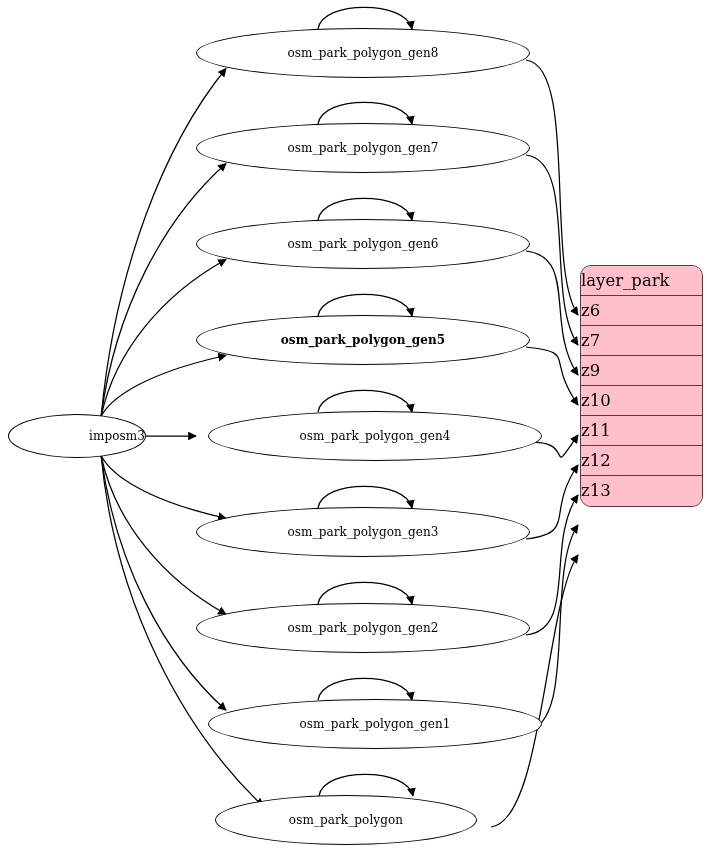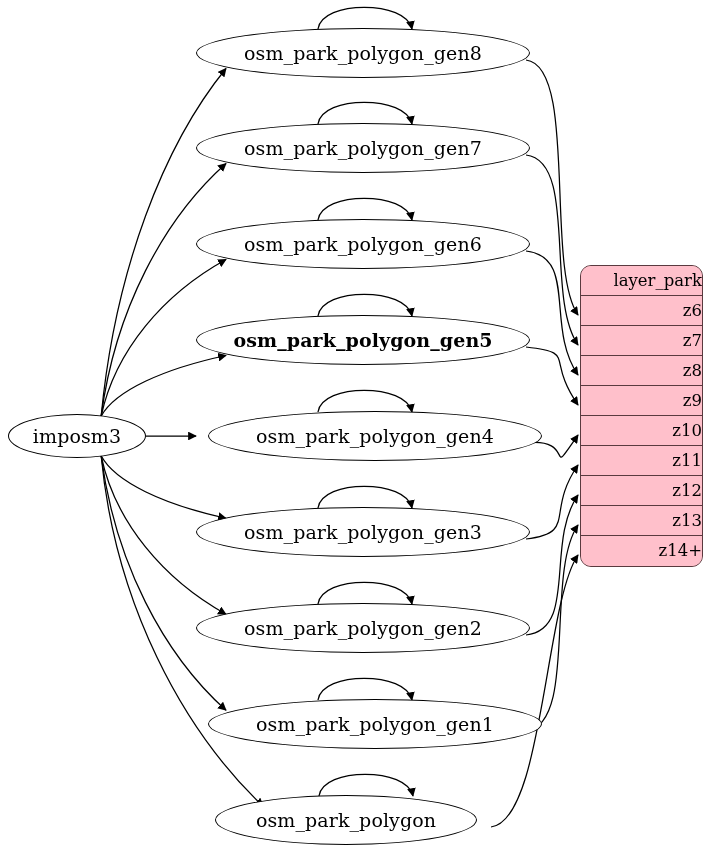--- a/index.html
+++ b/index.html
@@ -11,39 +11,39 @@
     overflow:hidden;
   }
   #edges{position:absolute;left:0;top:0;width:707px;height:851px;}
   .node-ellipse{
     position:absolute;
     border:1.2px solid #000;
     border-radius:50%;
     background:#ffffff;
     box-sizing:border-box;
     display:flex;align-items:center;justify-content:center;
-    font-size:19px;
+    font-size:12px;
     color:#000;
     white-space:nowrap;
     letter-spacing:0.1px;
   }
   #layer-table{
     position:absolute;
     left:580px;top:265px;
     width:123px;
     border:1.3px solid #5a3a3f;
     border-radius:11px;
     background:#ffc0cb;
     box-sizing:border-box;
     overflow:hidden;
   }
   .lrow{
     height:30px;
     line-height:30px;
-    text-align:right;
+    text-align:left;
     font-size:16.5px;
     color:#000;
     border-bottom:1.3px solid #5a3a3f;
     box-sizing:border-box;
     background:#ffc0cb;
   }
   .lrow:last-child{border-bottom:none;}
   .lhead{font-size:16.5px;}
 </style>
 </head>
@@ -81,21 +81,21 @@
         <path d="M 101.15 455.8 C 115.15 562.669, 163.575 654.271, 226 710.25" marker-end="url(#arrow)"></path>
         <path d="M 318 700 C 322 671, 406 671, 412 700" marker-end="url(#arrow)"></path>
         <path d="M 526 731 C 578 725, 545 573, 578 525" marker-end="url(#arrow)"></path>
         <path d="M 101.15 455.8 C 115.15 602.989, 182.075 729.1510000000001, 263 806.25" marker-end="url(#arrow)"></path>
         <path d="M 319 796 C 323 767, 407 767, 413 796" marker-end="url(#arrow)"></path>
         <path d="M 491 827 C 543 821, 545 603, 578 555" marker-end="url(#arrow)"></path>
       </g>
   </svg>
 
   <div id="nodes">
-      <div class="node-ellipse" style="left: 8px; top: 414px; width: 138px; height: 44px;">
+      <div class="node-ellipse" style="left: 8px; top: 414px; width: 138px; height: 44px; justify-content: flex-end;">
         <span>imposm3</span>
       </div>
       <div class="node-ellipse" style="left: 196px; top: 28px; width: 334px; height: 50px;">
         <span>osm_park_polygon_gen8</span>
       </div>
       <div class="node-ellipse" style="left: 196px; top: 123px; width: 334px; height: 50px;">
         <span>osm_park_polygon_gen7</span>
       </div>
       <div class="node-ellipse" style="left: 196px; top: 219px; width: 334px; height: 50px;">
         <span>osm_park_polygon_gen6</span>
@@ -117,21 +117,19 @@
       </div>
       <div class="node-ellipse" style="left: 215px; top: 795px; width: 262px; height: 50px;">
         <span>osm_park_polygon</span>
       </div>
     </div>
 
   <div id="layer-table">
     <div class="lrow lhead">layer_park</div>
   <div class="lrow">z6</div>
       <div class="lrow">z7</div>
-      <div class="lrow">z8</div>
       <div class="lrow">z9</div>
       <div class="lrow">z10</div>
       <div class="lrow">z11</div>
       <div class="lrow">z12</div>
       <div class="lrow">z13</div>
-      <div class="lrow">z14+</div>
     </div>
 </div>
 
 </body></html>

